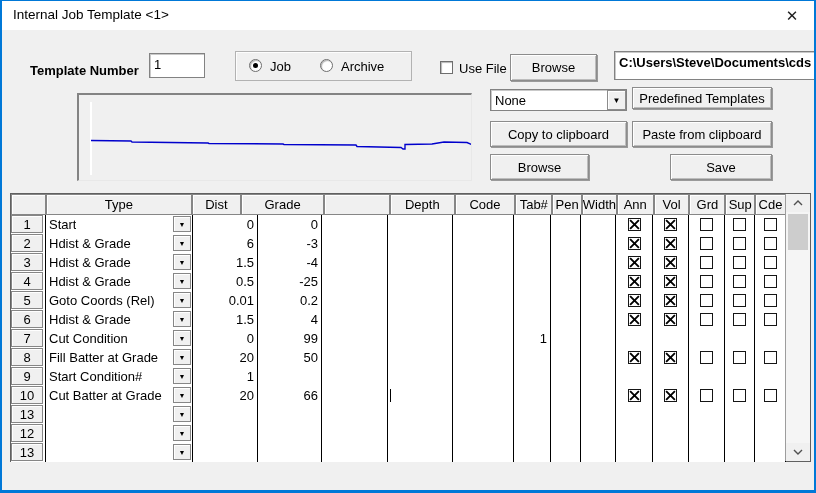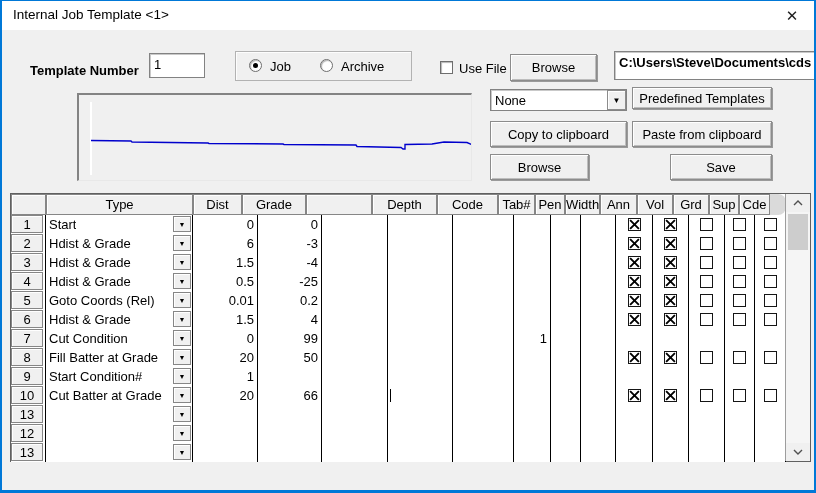--- a/index.html
+++ b/index.html
@@ -108,21 +108,21 @@
   <div class="btn3d" style="left:668px;top:153px;width:102px;height:26px;">
       <span>Save</span>
     </div>
 
   <div class="grid">
     <div class="gridrows" id="gridrows">
         <div class="grow head">
           <div class="hcell" style="width: 35px;"></div>
           <div class="hcell" style="width: 147px;">Type</div>
           <div class="hcell" style="width: 49px;">Dist</div>
-          <div class="hcell" style="width: 64px;">Grade</div>
+          <div class="hcell" style="width: 84px;">Grade</div>
           <div class="hcell" style="width: 66px;"></div>
           <div class="hcell" style="width: 65px;">Depth</div>
           <div class="hcell" style="width: 61px;">Code</div>
           <div class="hcell" style="width: 37px;">Tab#</div>
           <div class="hcell" style="width: 30px;">Pen</div>
           <div class="hcell" style="width: 35px;">Width</div>
           <div class="hcell" style="width: 37px;">Ann</div>
           <div class="hcell" style="width: 36px;">Vol</div>
           <div class="hcell" style="width: 36px;">Grd</div>
           <div class="hcell" style="width: 30px;">Sup</div>

